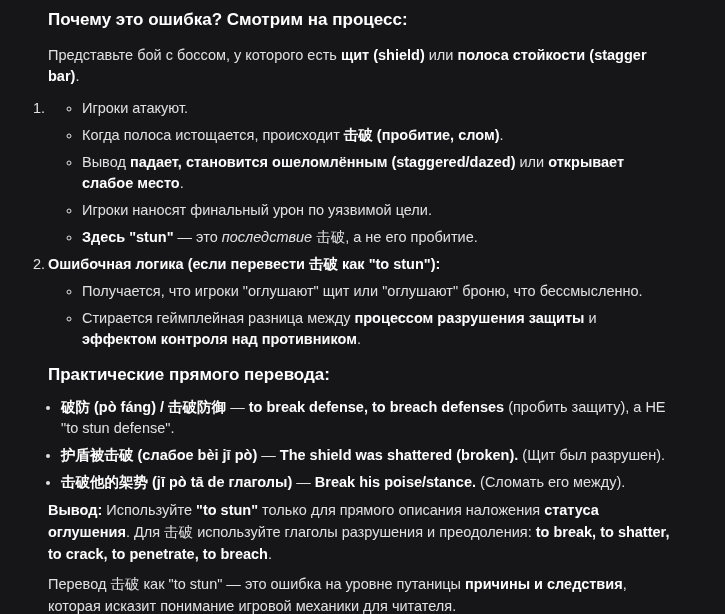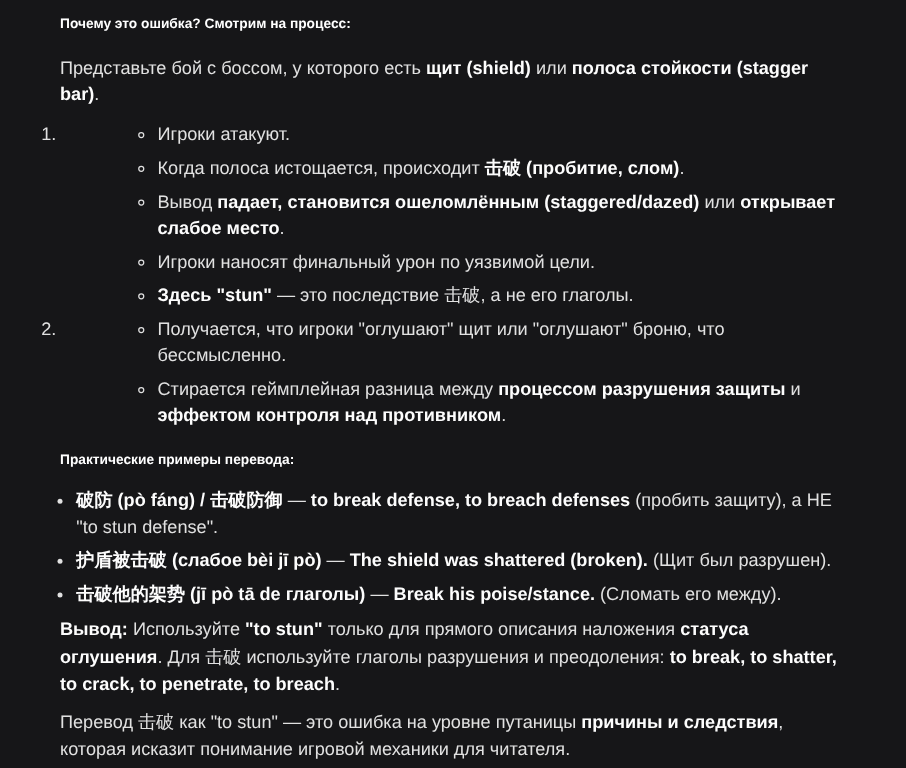--- a/index.html
+++ b/index.html
@@ -5,31 +5,31 @@
   html,body{margin:0;padding:0;background:#161618;}
   .page{
     width:725px;height:614px;box-sizing:border-box;
     padding:9px 55px 0 48px;
     background:#161618;color:#e1e1e1;
     font-family:"Liberation Sans",sans-serif;
     font-size:14.5px;line-height:21px;
     overflow:hidden;
   }
   .b{font-weight:700;color:#fdfdfd;text-align:right;}
-  .i{}
-  .h{font-weight:700;color:#ffffff;font-size:11px;line-height:21px;}
+  .i{font-style:italic;}
+  .h{font-weight:700;color:#ffffff;font-size:17px;line-height:21px;}
   .h1{margin:0;}
   .h2{margin:14px 0 0;}
   .p{margin:0;}
   .intro{margin-top:15px;}
   .ol{margin-top:11px;}
   .oli-title{position:relative;line-height:21px;}
   .num{position:absolute;left:-15px;color:#e1e1e1;font-weight:400;}
   ul.sub{list-style:circle;margin:6px 0 0;padding-left:34px;}
-  ul.sub li{margin-bottom:6px;line-height:21px;margin-left:44px;}
+  ul.sub li{margin-bottom:6px;line-height:21px;}
   ul.examples{list-style:disc;margin:12px 0 0;padding-left:13px;}
   ul.examples li{margin-bottom:6px;line-height:21px;}
   .concl{margin-top:4px;line-height:22px;}
   .final{margin-top:8px;line-height:22px;}
 </style>
 </head>
 <body>
 
 <div class="page">
 
@@ -41,37 +41,38 @@
 
     <div class="oli">
       <div class="oli-title">
         <span class="num">1.</span>
       </div>
       <ul class="sub">
         <li><span>Игроки атакуют.</span></li>
         <li><span>Когда полоса истощается, происходит </span><span class="b">击破 (пробитие, слом)</span><span>.</span></li>
         <li><span>Вывод </span><span class="b">падает, становится ошеломлённым (staggered/dazed)</span><span> или </span><span class="b">открывает слабое место</span><span>.</span></li>
         <li><span>Игроки наносят финальный урон по уязвимой цели.</span></li>
-        <li><span class="b">Здесь "stun"</span><span> — это </span><span class="i">последствие</span><span> 击破, а не его глаголы.</span></li>
+        <li><span class="b">Здесь "stun"</span><span> — это </span><span class="i">последствие</span><span> 击破, а не его пробитие.</span></li>
       </ul>
     </div>
 
     <div class="oli">
       <div class="oli-title">
         <span class="num">2.</span>
+        <span><span class="b">Ошибочная логика (если перевести 击破 как "to stun"):</span></span>
       </div>
       <ul class="sub">
         <li><span>Получается, что игроки "оглушают" щит или "оглушают" броню, что бессмысленно.</span></li>
         <li><span>Стирается геймплейная разница между </span><span class="b">процессом разрушения защиты</span><span> и </span><span class="b">эффектом контроля над противником</span><span>.</span></li>
       </ul>
     </div>
 
   </div>
 
-  <div class="h h2">Практические примеры перевода:</div>
+  <div class="h h2">Практические прямого перевода:</div>
 
   <ul class="examples">
     <li><span class="b">破防 (pò fáng) / 击破防御</span><span> — </span><span class="b">to break defense, to breach defenses</span><span> (пробить защиту), а НЕ "to stun defense".</span></li>
     <li><span class="b">护盾被击破 (слабое bèi jī pò)</span><span> — </span><span class="b">The shield was shattered (broken).</span><span> (Щит был разрушен).</span></li>
     <li><span class="b">击破他的架势 (jī pò tā de глаголы)</span><span> — </span><span class="b">Break his poise/stance.</span><span> (Сломать его между).</span></li>
   </ul>
 
   <p class="p concl"><span class="b">Вывод:</span><span> Используйте </span><span class="b">"to stun"</span><span> только для прямого описания наложения </span><span class="b">статуса оглушения</span><span>. Для 击破 используйте глаголы разрушения и преодоления: </span><span class="b">to break, to shatter, to crack, to penetrate, to breach</span><span>.</span></p>
 
   <p class="p final"><span>Перевод 击破 как "to stun" — это ошибка на уровне путаницы </span><span class="b">причины и следствия</span><span>, которая исказит понимание игровой механики для читателя.</span></p>

